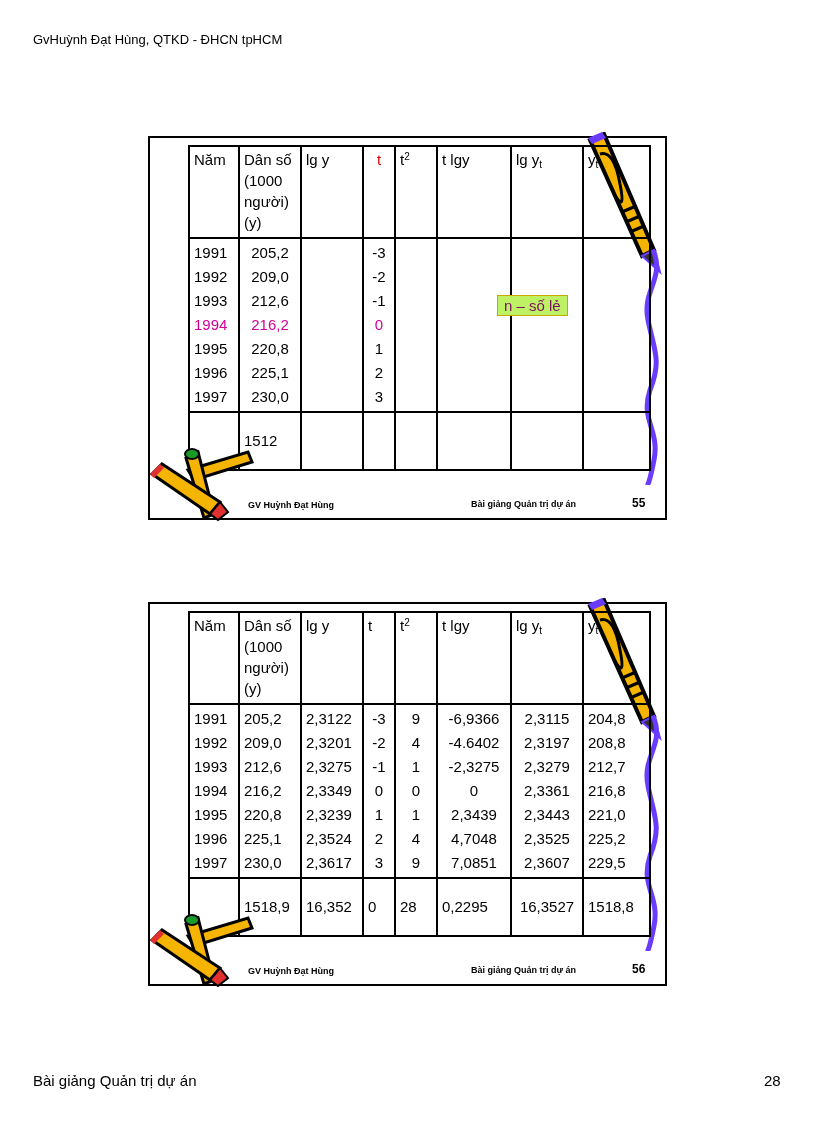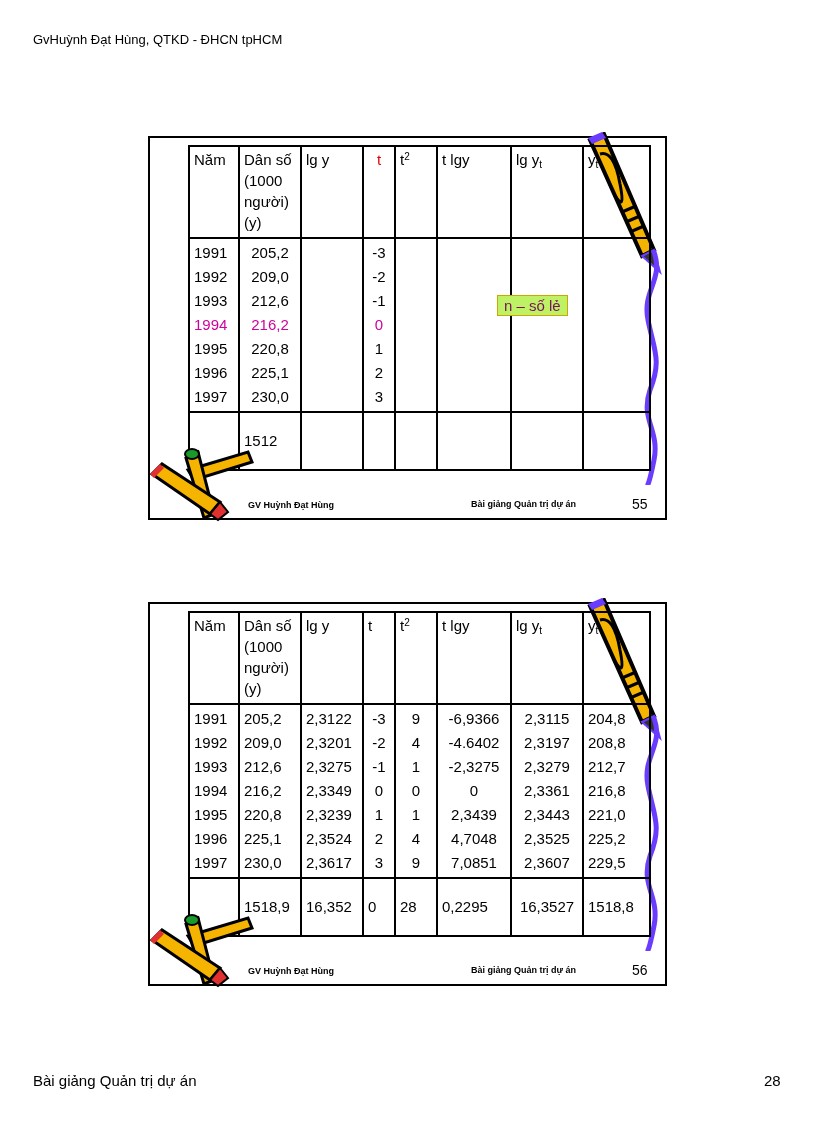--- a/index.html
+++ b/index.html
@@ -23,21 +23,21 @@
   .r { text-align: left; } .c { text-align: center; }
   .red { color: #e00000; }
   .mag { color: #d0009a; }
   sub { font-size: 10px; vertical-align: -3px; }
   sup { font-size: 10px; vertical-align: 5px; line-height: 0; }
 
   .note { position: absolute; left: 347px; top: 157px; background: #bef264; border: 1px solid #c9a800; color: #7a1060; font-size: 15px; padding: 1px 6px; }
 
   .slide-footer-left { position: absolute; left: 68px; top: 362px; font-size: 9px; font-weight: bold; margin-left: 30px; }
   .slide-footer-mid { position: absolute; left: 321px; top: 361px; font-size: 9px; font-weight: bold; }
-  .slide-num { position: absolute; left: 482px; top: 358px; font-size: 14px; }
+  .slide-num { position: absolute; left: 482px; top: 358px; font-size: 12px; font-weight: bold; }
 
   .pencil-tr { position: absolute; left: 432px; top: -6px; width: 80px; height: 150px; }
   .squiggle { position: absolute; left: 486px; top: 112px; width: 30px; height: 235px; }
   .pencils-bl { position: absolute; left: -2px; top: 306px; width: 110px; height: 78px; }
 </style>
 </head>
 <body>
 
 <div class="page-header">GvHuỳnh Đạt Hùng, QTKD - ĐHCN tpHCM</div>
 

